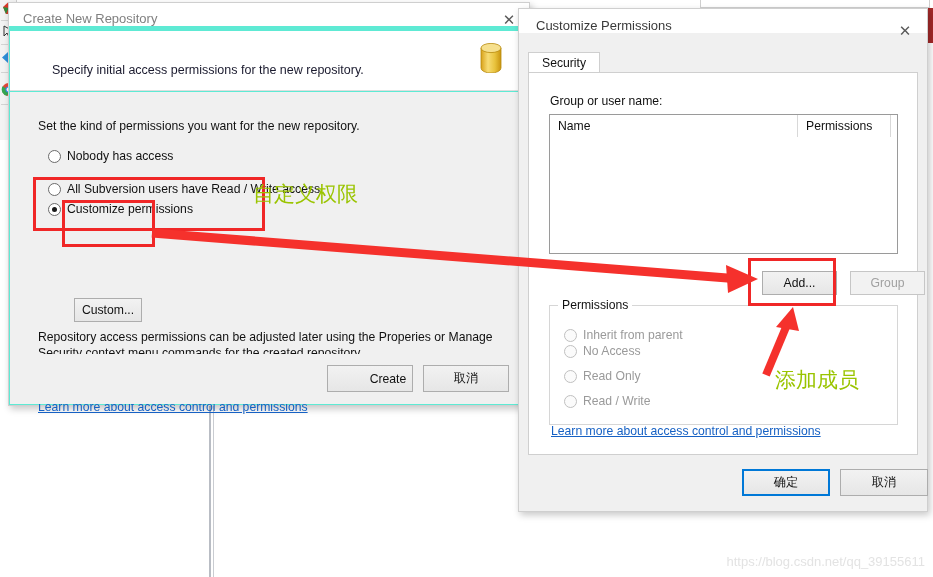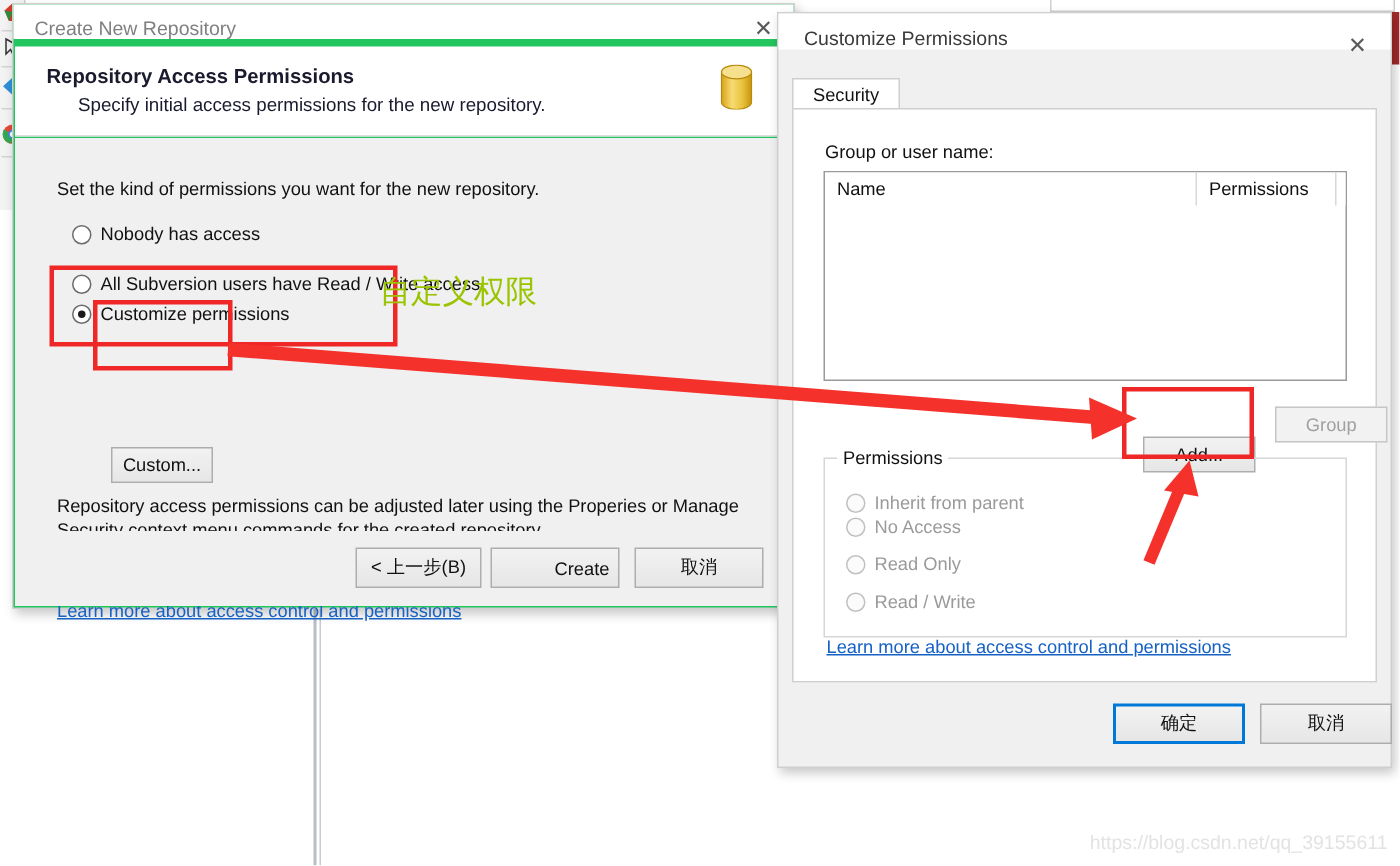--- a/index.html
+++ b/index.html
@@ -25,21 +25,21 @@
   
   .left-strip {
     position: absolute; left: 0; top: 0; width: 17px; height: 140px;
     background: #f3f3f3; border-right: 1px solid #cfcfcf;
   }
   .strip-ico { position: absolute; left: 1px; width: 15px; height: 15px; }
   .strip-sep { position: absolute; left: 1px; width: 14px; height: 1px; background: #d4d4d4; }
 
   
   .win {
-    position: absolute; background: #22c55e;
+    position: absolute; background: #5eead4;
     border: 1px solid #cfcfcf;
     box-shadow: 2px 3px 7px rgba(0,0,0,0.22);
   }
   .win-title {
     position: absolute; left: 0; top: 0; width: 100%;
     background: #ffffff;
     font-size: 13px; color: #808080;
     padding: 8px 0 0 14px;
     user-select: none;
   }
@@ -244,21 +244,20 @@
     
     
   </div>
   <div class="behind-accent"></div>
 
   <div class="win" id="wizard">
     <div class="win-title">Create New Repository</div>
     <div class="win-close">✕</div>
 
     <div class="hdr">
-      <div class="hdr-title">Repository Access Permissions</div>
       <div class="hdr-sub">Specify initial access permissions for the new repository.</div>
       <div class="db-icon">
         <svg width="22" height="30" viewBox="0 0 22 30">
           <defs>
             <linearGradient id="cyl" x1="0" y1="0" x2="1" y2="0">
               <stop offset="0" stop-color="#d9a21a"></stop>
               <stop offset="0.35" stop-color="#f7dc74"></stop>
               <stop offset="0.7" stop-color="#e8c23c"></stop>
               <stop offset="1" stop-color="#c9940f"></stop>
             </linearGradient>
@@ -291,21 +290,20 @@
         <div class="note">
           <span>Repository access permissions can be adjusted later using the Properies or Manage Security</span>
           <span>context menu commands for the created repository.</span>
         </div>
 
         <a class="wlink" href="#">Learn more about access control and permissions</a>
       </div>
     </div>
 
     <div class="footer">
-      <div class="btn" style="left:227px; width:84px;">&lt; 上一步(B)</div>
       <div class="btn" style="left:317px; width:86px;padding-left:36px;">Create</div>
       <div class="btn" style="left:413px; width:86px;">取消</div>
     </div>
   </div>
 
   <div class="win" id="perm">
     <div class="win-title">Customize Permissions</div>
     <div class="win-close" style="top:9px; right:8px;">✕</div>
 
     <div class="tabstrip">
@@ -317,21 +315,21 @@
 
       <div class="listview">
         <div class="lv-head">
           <div class="lv-col" style="left:0; width:248px;">Name</div>
           <div class="lv-col" style="left:248px; width:93px;">Permissions</div>
           <div class="lv-col" style="left:341px; width:8px; border-right:none;"></div>
         </div>
       </div>
 
       <div class="addremove" style="position:absolute; left:233px; top:198px; width:180px; height:24px;">
-        <div class="btn" style="left:0;margin-top:20px;">Add...</div>
+        <div class="btn" style="left:0;">Add...</div>
         <div class="btn dis" style="left:88px;">Group</div>
       </div>
 
       <div class="groupbox">
         <div class="gb-title">Permissions</div>
         <div class="gb-radio" style="top:22px;">
           <span class="rb dis"></span>
           <span>Inherit from parent</span>
         </div>
         <div class="gb-radio" style="top:38px;">
@@ -368,16 +366,17 @@
       <polygon points="758,279 726,265 728,293" fill="#f5312c"></polygon>
     </g>
 
     <g>
       <path d="M766 375 L789 320" stroke="#f5312c" stroke-width="8" fill="none"></path>
       <polygon points="793,307 776,327 799,331" fill="#f5312c"></polygon>
     </g>
   </svg>
 
   <div class="anno-cn" style="left:253px; top:180px;">自定义权限</div>
+  <div class="anno-cn" style="left:775px; top:366px;">添加成员</div>
 
   <div class="watermark">https://blog.csdn.net/qq_39155611</div>
 
 </div>
 
 </body></html>

